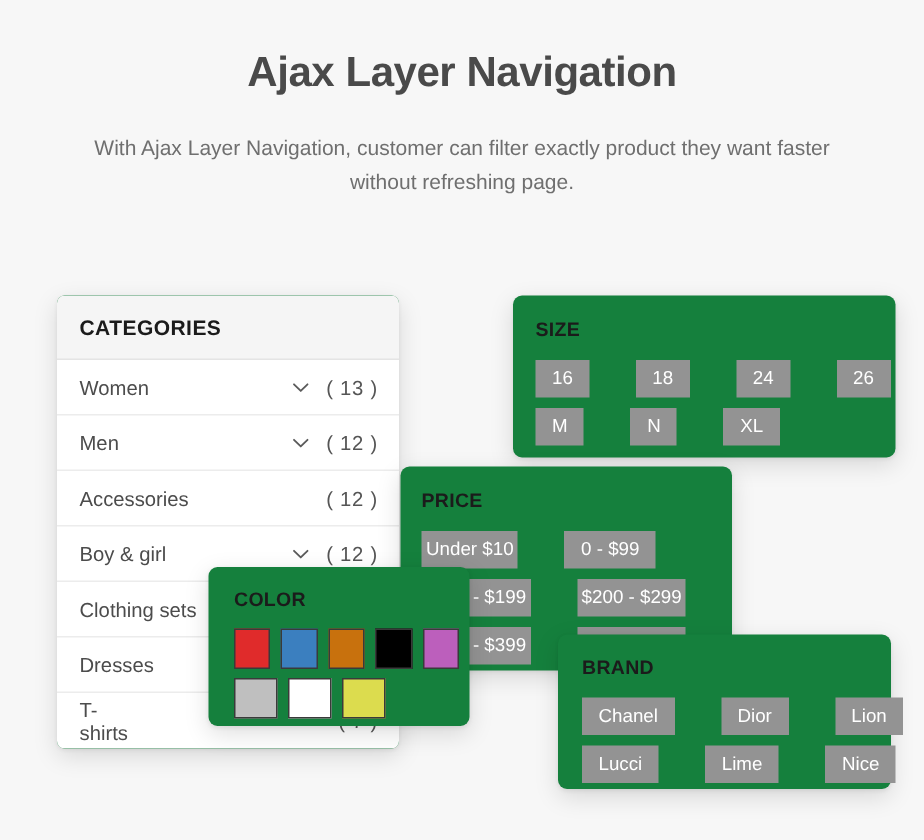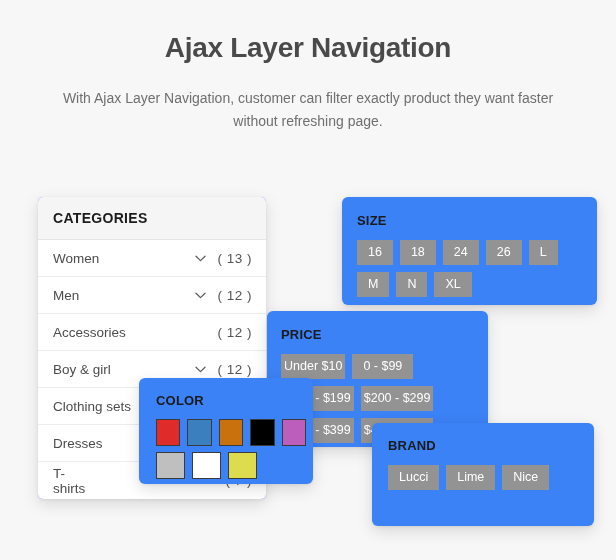--- a/index.html
+++ b/index.html
@@ -38,21 +38,21 @@
     padding-top: 22px;
     width: 500px;
     font-size: 14px;
     color: #6f6f6f;
     line-height: 1.65;
   }
 
   
   .panel {
     position: absolute;
-    background: #3b82f6;
+    background: #15803d;
     border-radius: 6px;
     box-shadow: 0 5px 16px rgba(0,0,0,0.13), 0 1px 3px rgba(0,0,0,0.07);
   }
   .panel-title {
     font-size: 13px;
     font-weight: bold;
     color: #1b1b1b;
     letter-spacing: 0.2px;
   }
 
@@ -151,20 +151,21 @@
     padding: 13px 0 0 16px;
     box-sizing: border-box;
     z-index: 5;
   }
 
   
   .chip-rows { margin-top: 11px; }
   .chip-row {
     display: flex;
     margin-bottom: 7px;
+    gap: 24px;
   }
   .chip {
     background: #939393;
     color: #ffffff;
     font-size: 12.5px;
     height: 25px;
     line-height: 25px;
     padding: 0 11px;
     margin-right: 7px;
     white-space: nowrap;
@@ -300,18 +301,23 @@
         <div class="swatch" style="background: rgb(255, 255, 255);"></div>
         <div class="swatch" style="background: rgb(220, 220, 78);"></div>
       </div>
     </div>
 </div>
 
 <div class="panel" id="brand-panel">
   <span class="panel-title">BRAND</span>
   <div class="chip-rows" id="brand-rows">
       <div class="chip-row">
+        <div class="chip">Chanel</div>
+        <div class="chip">Dior</div>
+        <div class="chip">Lion</div>
+      </div>
+      <div class="chip-row">
         <div class="chip">Lucci</div>
         <div class="chip">Lime</div>
         <div class="chip">Nice</div>
       </div>
     </div>
 </div>
 
 </body></html>

